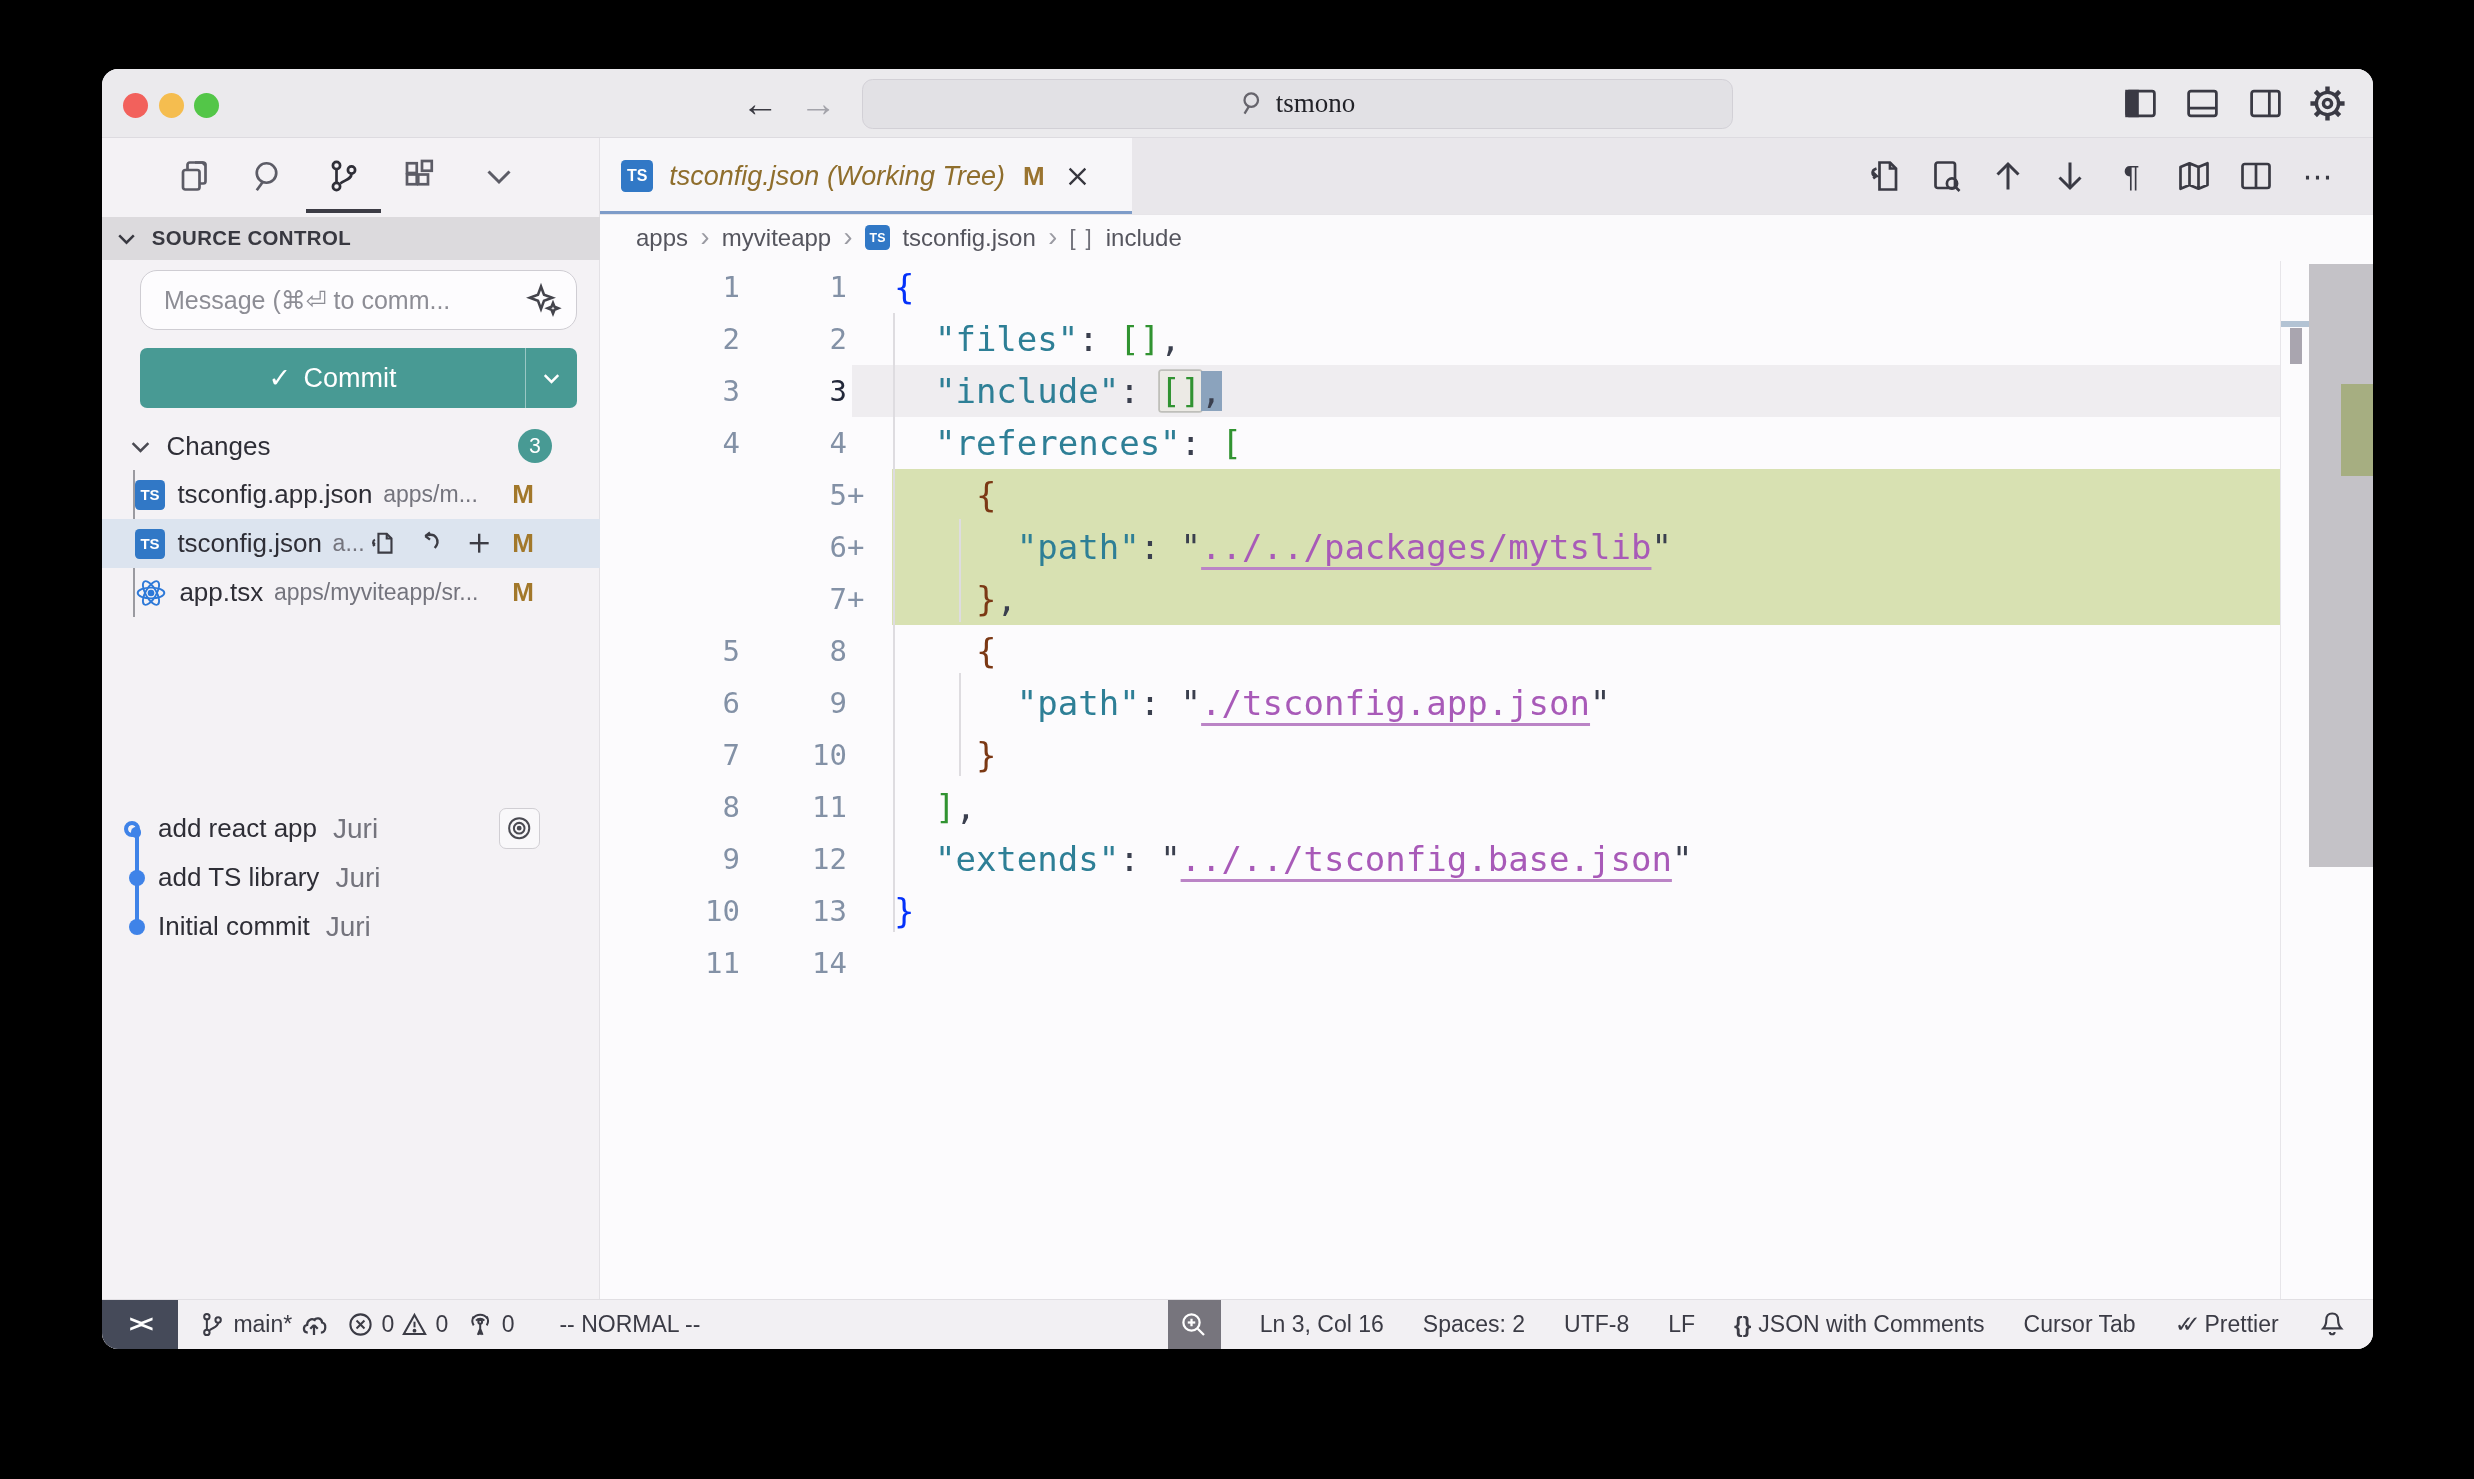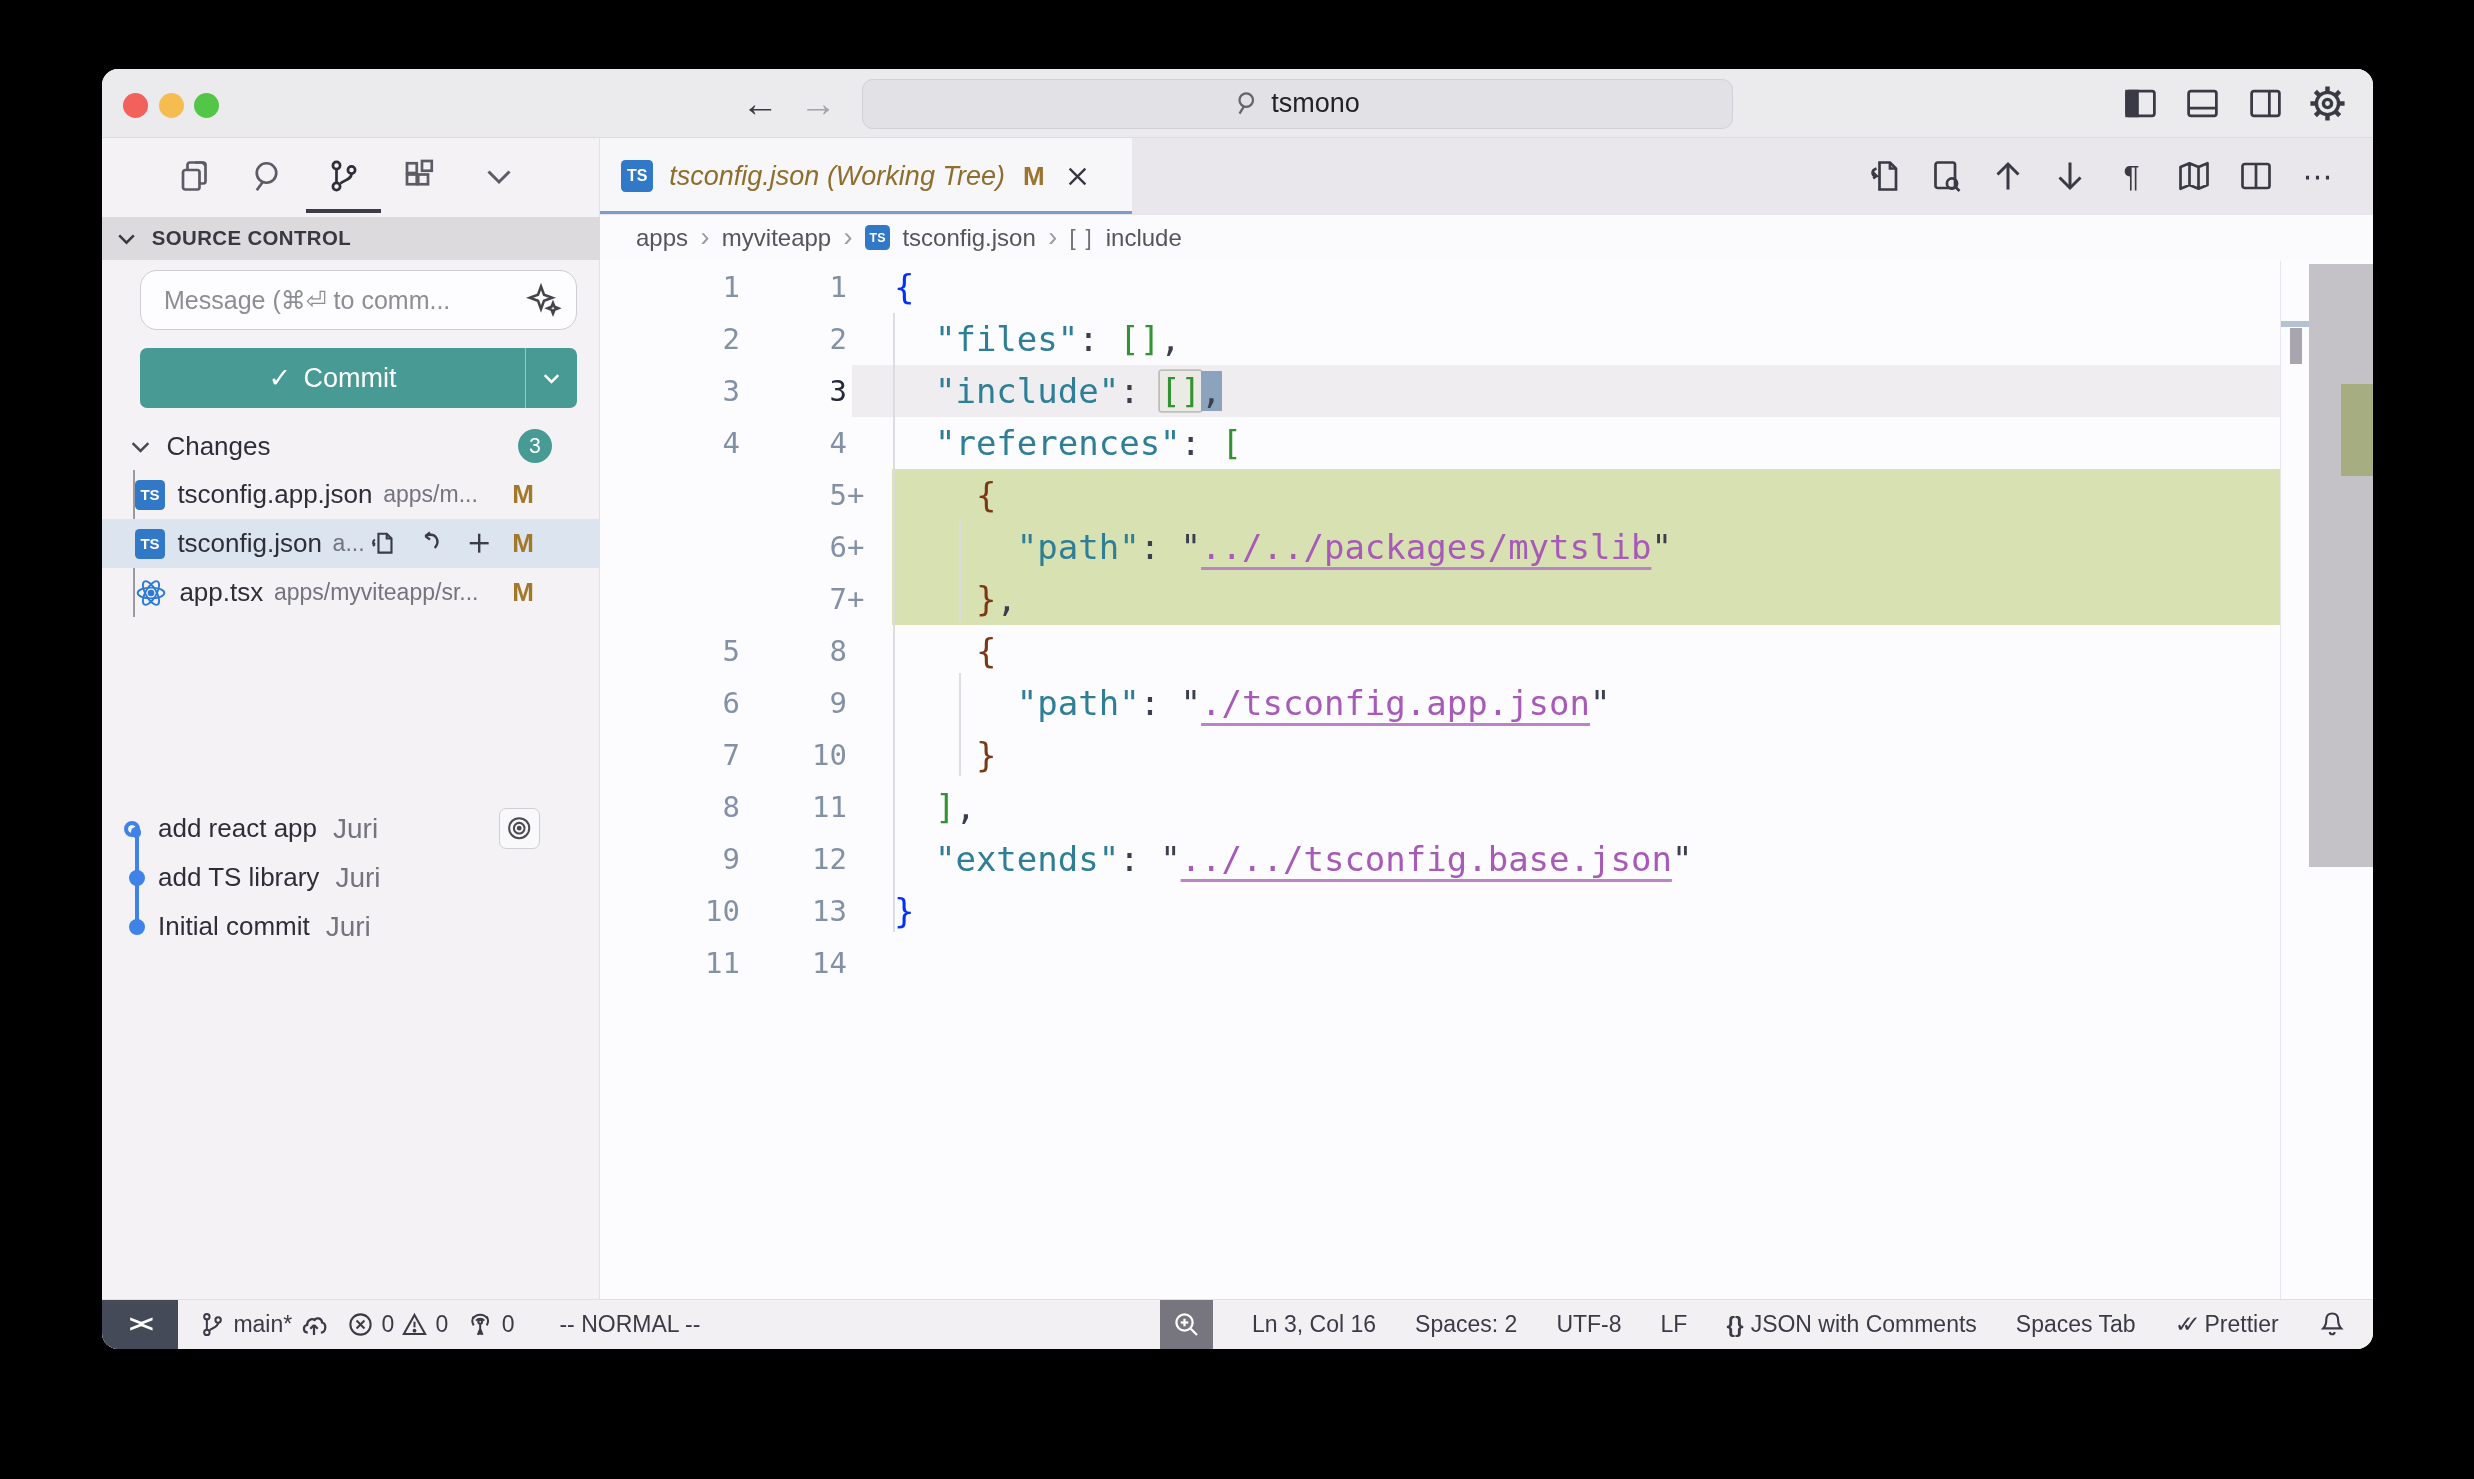--- a/index.html
+++ b/index.html
@@ -7,21 +7,21 @@
   .window { position:absolute; left:102px; top:69px; width:2271px; height:1280px; background:#f4f2f5;
             border-radius:16px; overflow:hidden; box-shadow:0 18px 53px rgba(0,0,0,.6); }
 
   
   .titlebar { position:relative; height:69px; background:#ebeaed; border-bottom:0.9px solid #dddbe0; }
   .light { position:absolute; top:24px; width:25px; height:25px; border-radius:50%; }
   .light.red{ left:21.3px; background:#f2615c; } .light.yellow{ left:57px; background:#f5bd4f; } .light.green{ left:92px; background:#53c648; }
   .nav-arrow { position:absolute; top:10.7px; font-size:37px; line-height:48px; width:48px; text-align:center; }
   .nav-back { left:634px; color:#3a3a42; } .nav-fwd { left:692px; color:#a4a4ab; }
   .searchbox { position:absolute; left:760px; top:9.8px; width:871px; height:50px; background:#e2e1e5;
-               border:1.8px solid #d2d0d6; border-radius:10.7px; display:flex; align-items:center; justify-content:center; gap:9px; }
+               border:1.8px solid #d2d0d6; border-radius:10.7px; display:flex; align-items:center; justify-content:center; gap:9px;font-family:Liberation Serif, serif; }
   .searchbox svg { flex:0 0 auto; }
   .searchbox .q { font-size:27px; color:#222228; }
   .tb-icons { position:absolute; right:25px; top:0; height:69px; display:flex; align-items:center; gap:21.3px; }
   .tb-icons .ic { width:41px; height:41px; display:flex; align-items:center; justify-content:center; }
 
   
   .main { display:flex; height:1161px; }
   .sidebar { position:relative; width:498px; background:#f4f2f5; border-right:1.8px solid #e3e1e5; flex:0 0 auto; }
   .editor { position:relative; flex:1; background:#fcfbfd; }
 
@@ -534,21 +534,21 @@
           </svg>
       </span>
       <span>Ln 3, Col 16</span>
       <span>Spaces: 2</span>
       <span>UTF-8</span>
       <span>LF</span>
       <span class="sb-group">
         <span class="curly">{}</span>
         <span>JSON with Comments</span>
       </span>
-      <span>Spaces Tab</span>
+      <span>Cursor Tab</span>
       <span class="sb-group">
         <span class="dblcheck">✓✓</span>
         <span>Prettier</span>
       </span>
       <svg width="28.4" height="28.4" viewBox="0 0 24 24" fill="none" stroke="#3b3b45" stroke-width="1.8">
           <path d="M12 3 C8.5 3 7 5.5 7 8.5 C7 13 5.5 14.5 4.5 15.5 H19.5 C18.5 14.5 17 13 17 8.5 C17 5.5 15.5 3 12 3 Z"></path>
           <path d="M10 18.5 a2 2 0 0 0 4 0"></path>
         </svg>
     </div>
   </div>

